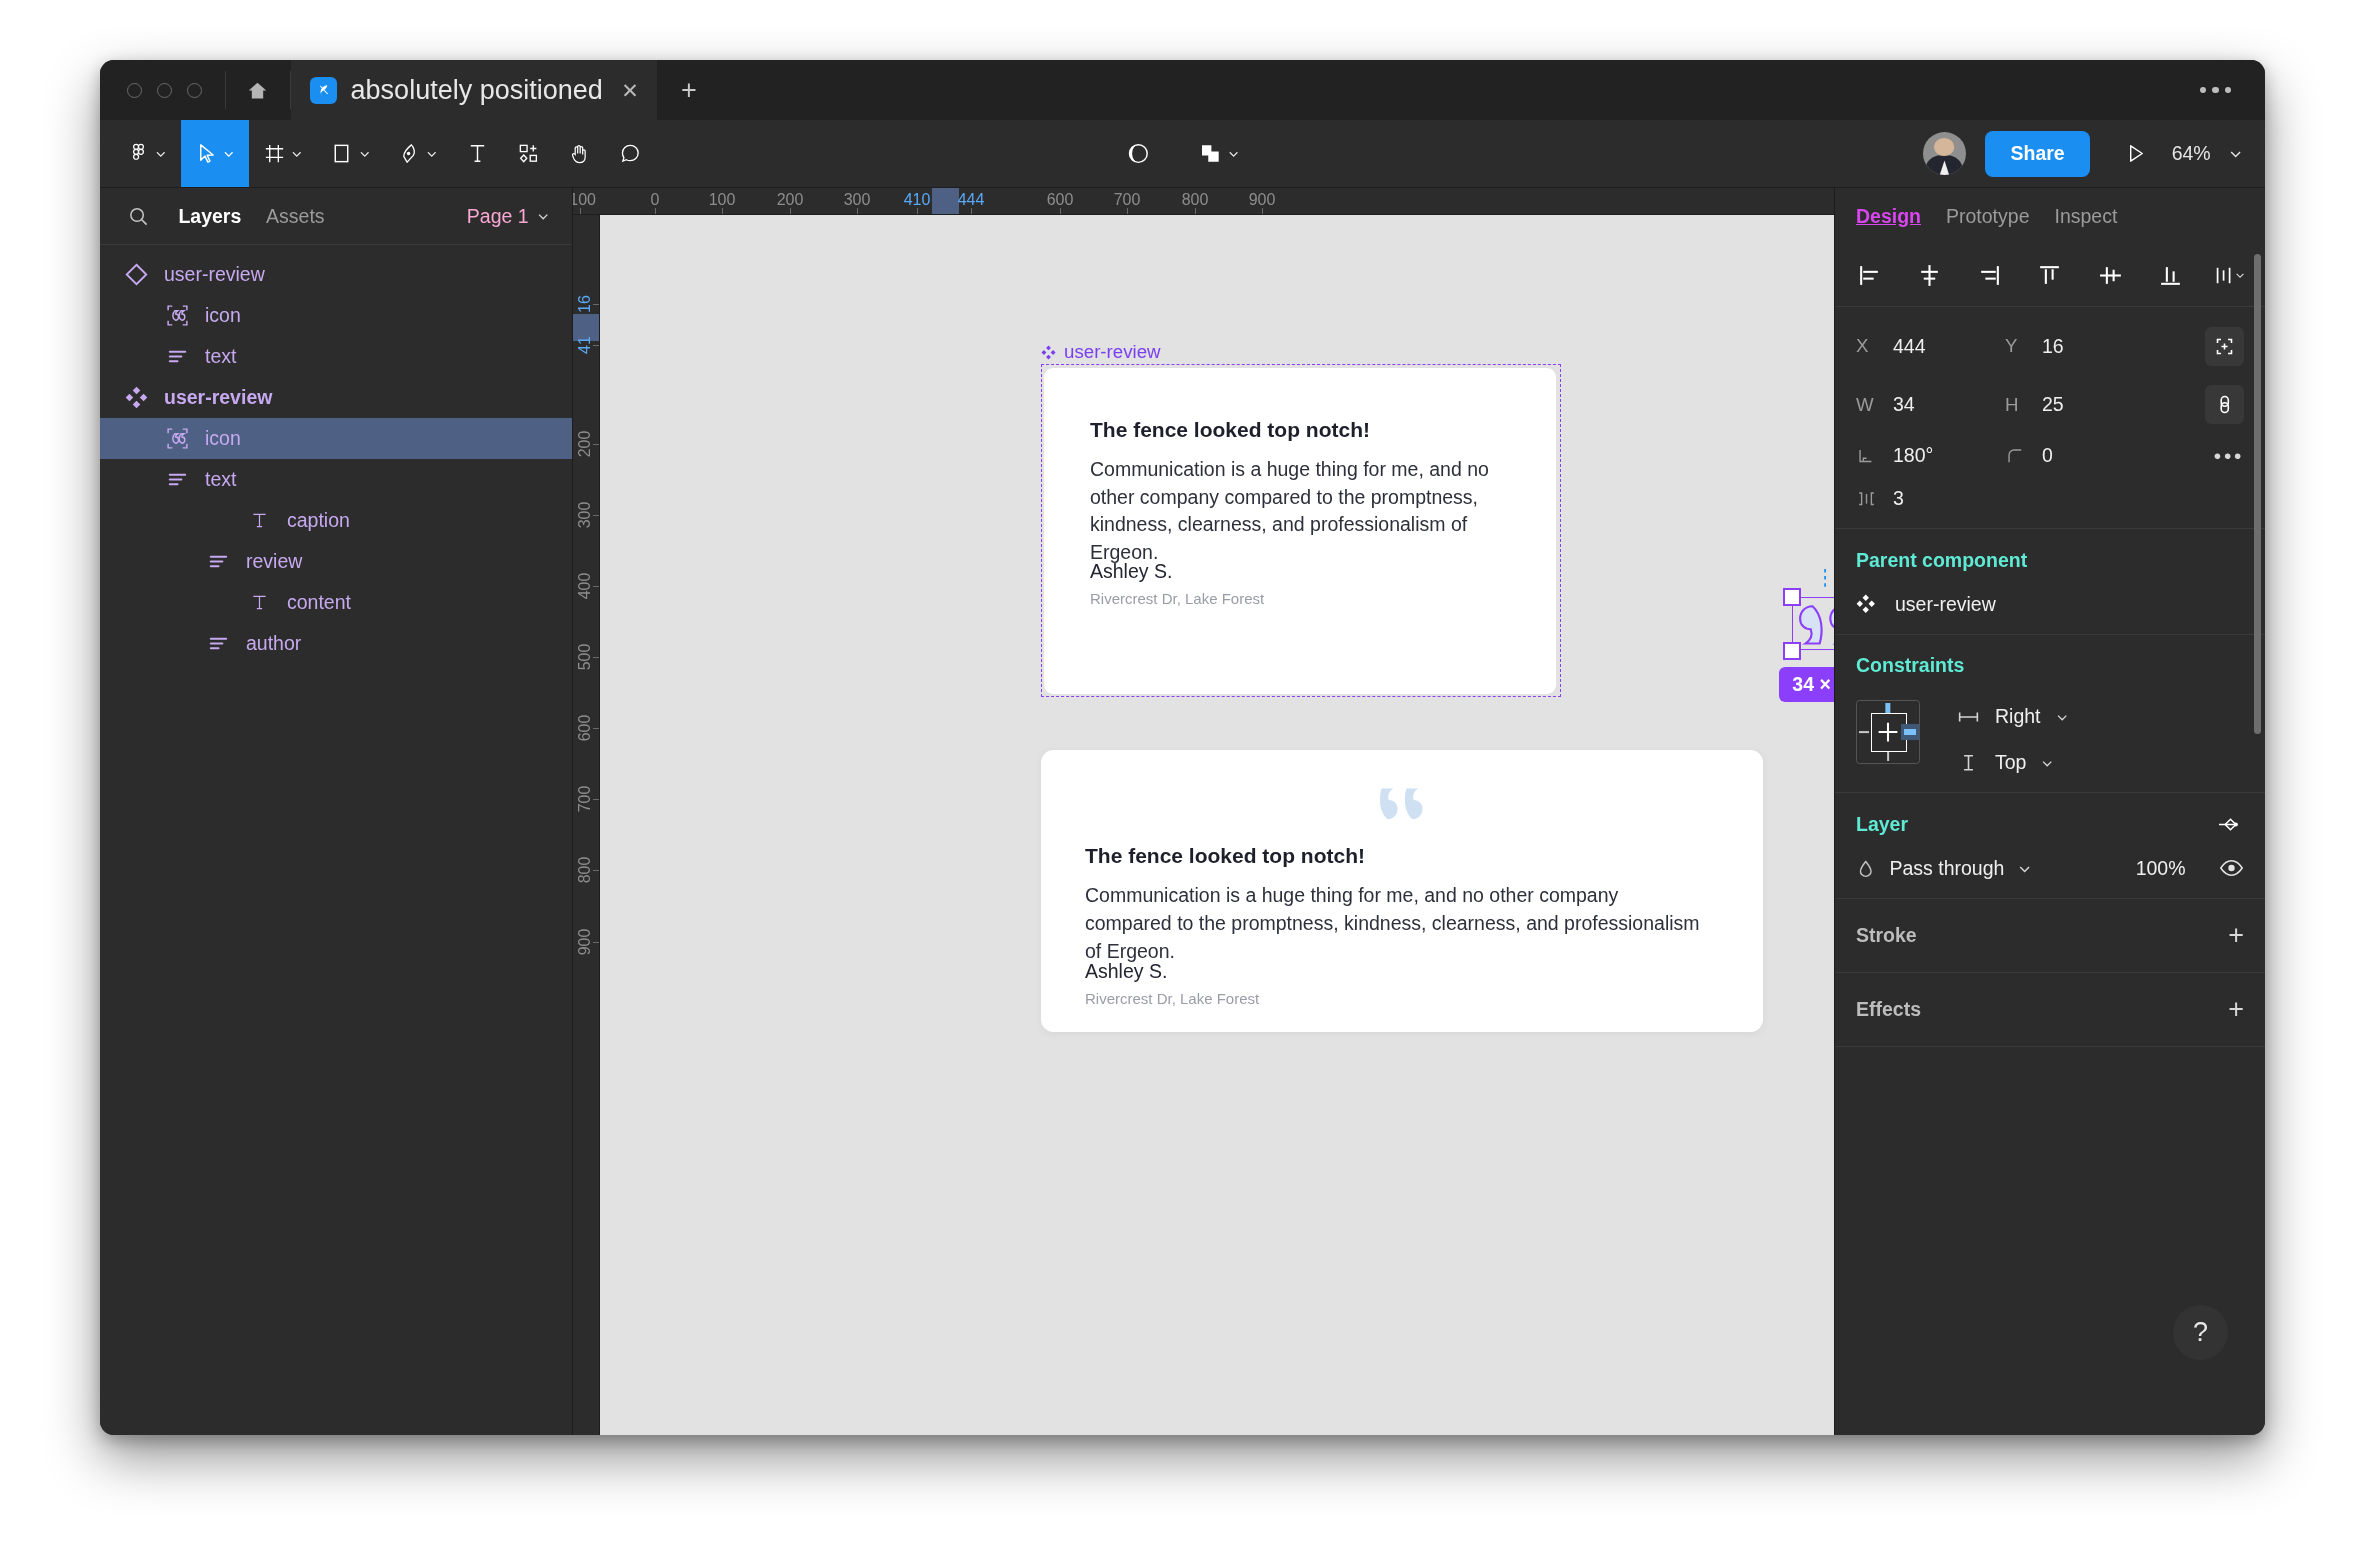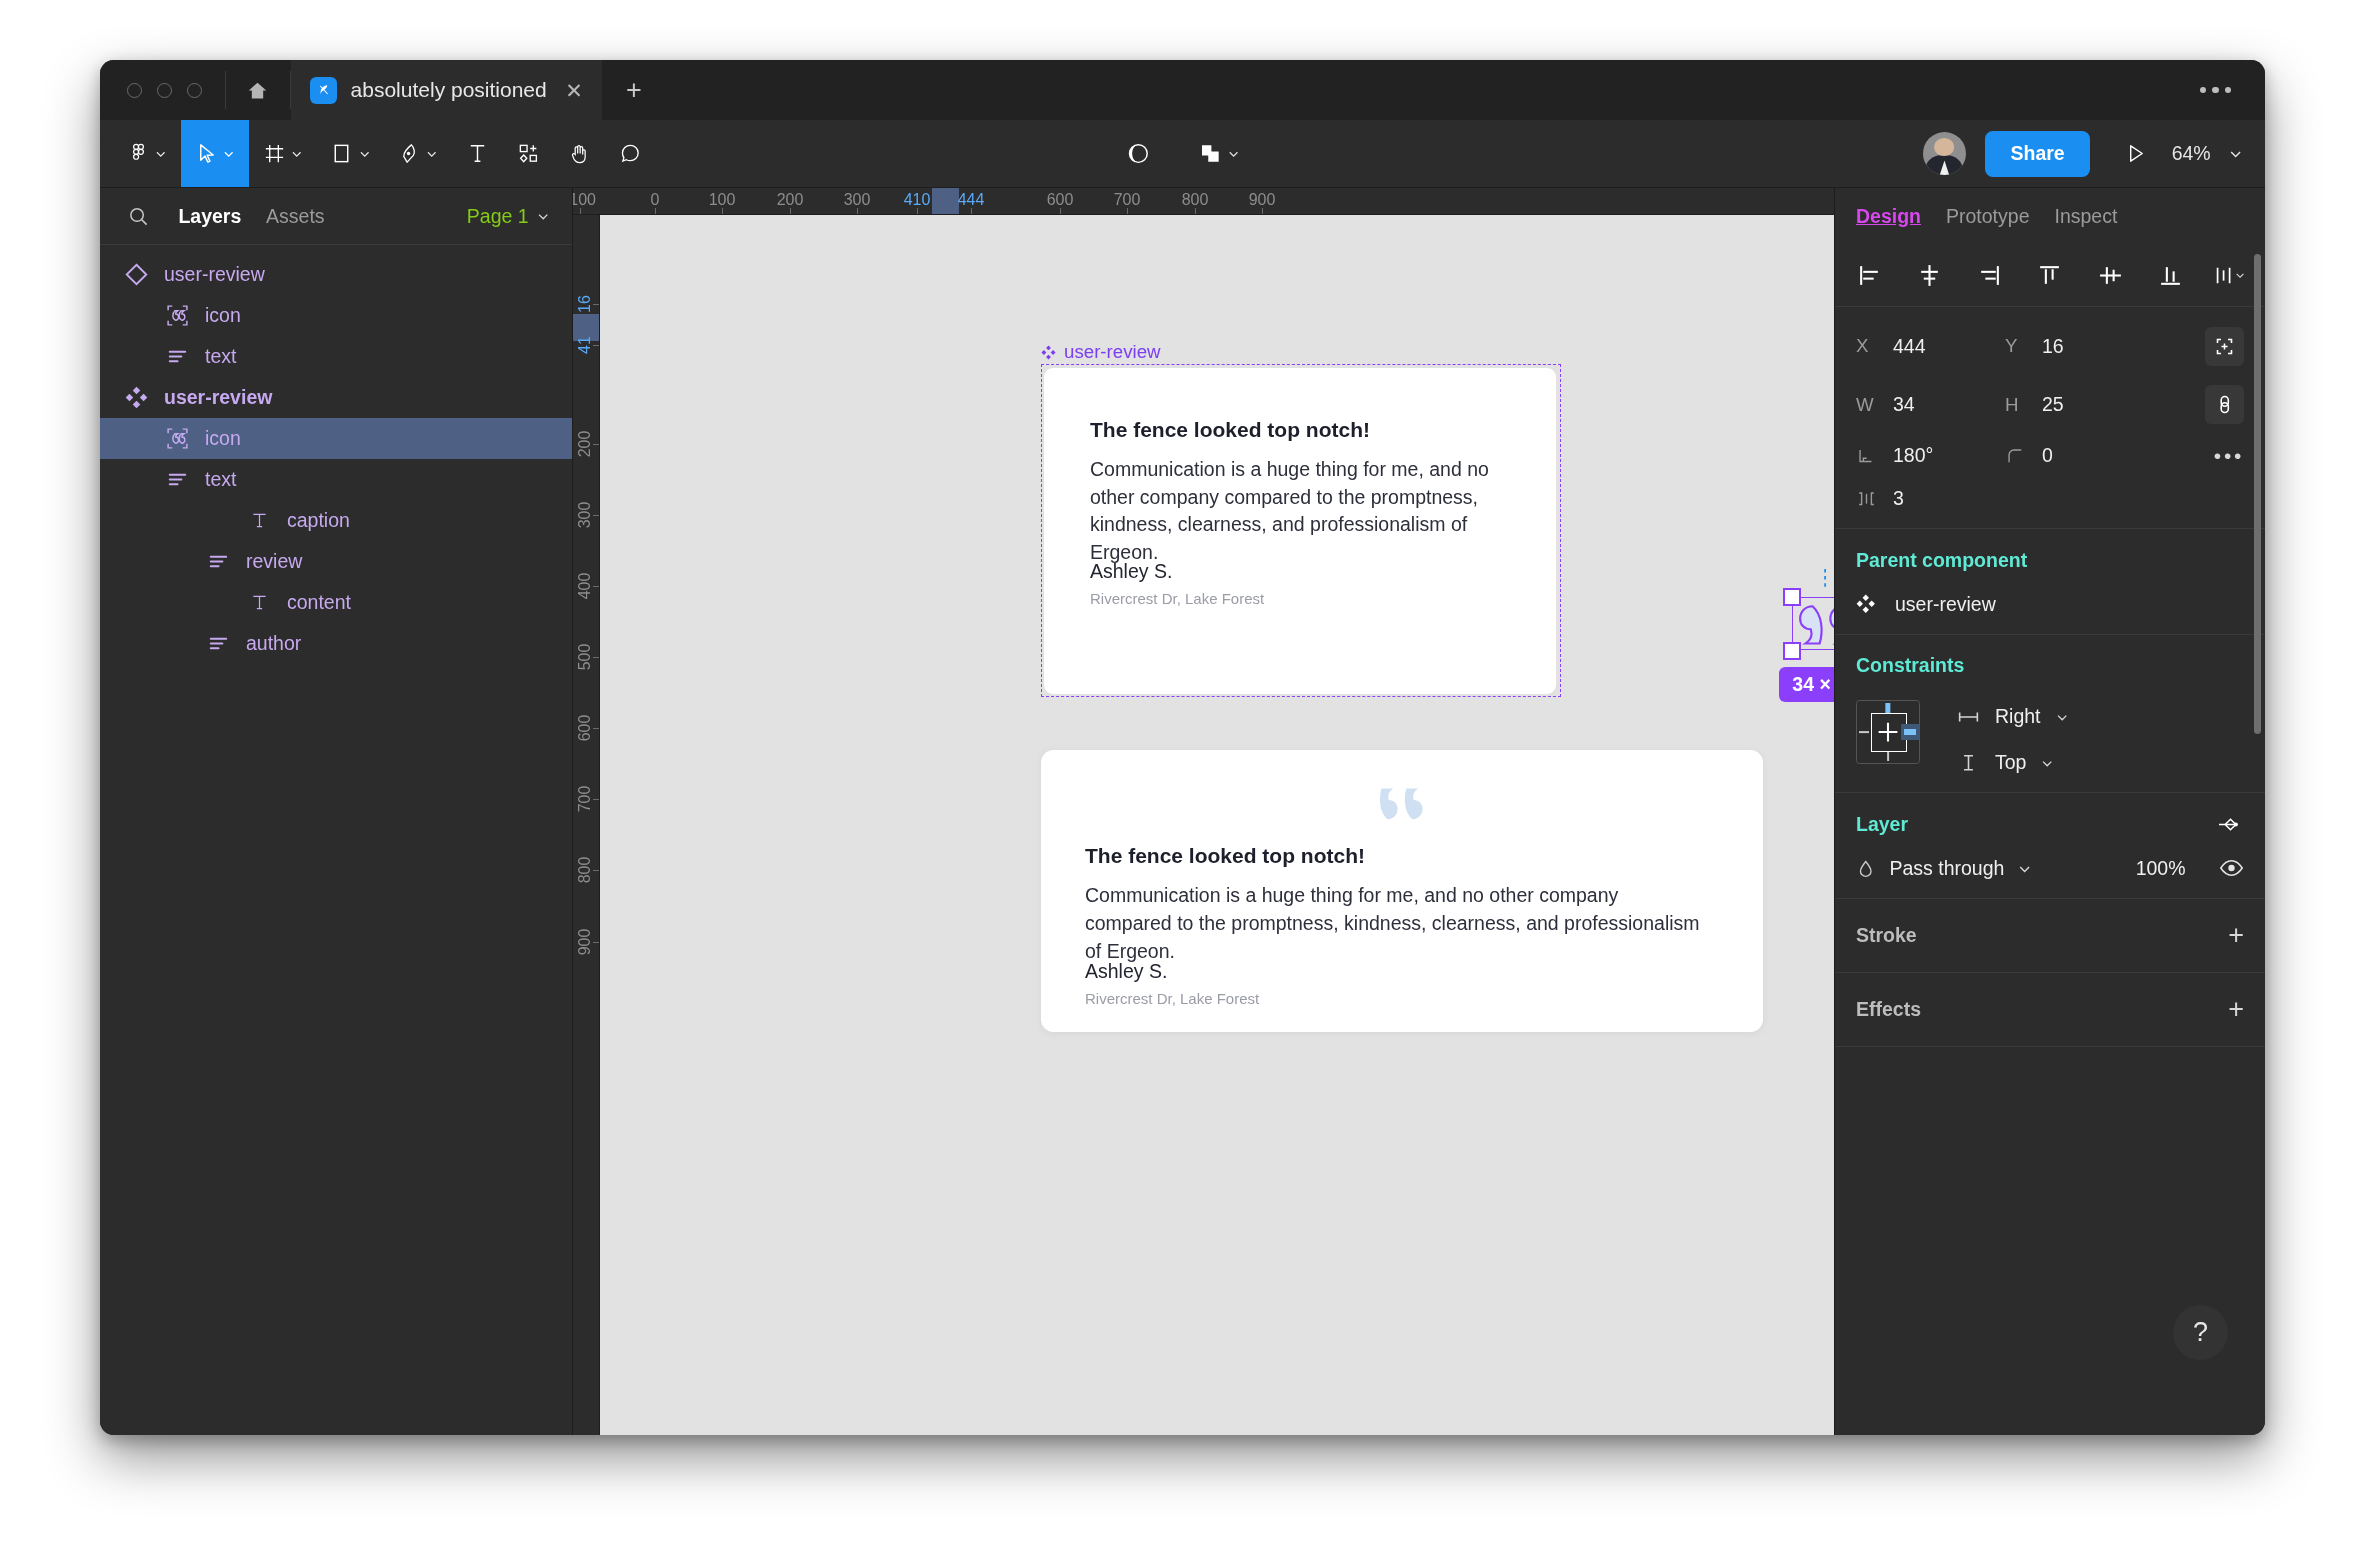--- a/index.html
+++ b/index.html
@@ -35,21 +35,21 @@
   .tb-div { width:0.9px; background:#3a3a3a; margin:10.7px 0; }
   .home-btn { width:64px; display:flex; align-items:center; justify-content:center; }
   .home-ico { width:23px; height:21px; }
   .tab {
     display:flex; align-items:center; gap:13.3px;
     padding: 0 18px 0 19.5px; background:#2c2c2c;
     min-width: 311px;
   }
   .tab-fav { width:27px; height:27px; border-radius:6.2px; background:#1b8ef2;
              display:flex;align-items:center;justify-content:center;flex:none; }
-  .tab-title { color:#e8e8e8; font-size:21px; white-space:nowrap; }
+  .tab-title { color:#e8e8e8; font-size:27px; white-space:nowrap; }
   .tab-close { color:#b8b8b8; font-size:21px; line-height:1; margin-left:5.3px; cursor:pointer; }
   .newtab { width:64px; display:flex; align-items:center; justify-content:center;
             color:#c9c9c9; font-size:27px; font-weight:300; }
   .tb-spacer { flex:1; }
   .tb-dots { display:flex; align-items:center; gap:6.2px; padding:0 34px; }
   .tb-dots i { width:6.2px;height:6.2px;border-radius:50%;background:#bdbdbd;display:block; }
 
   
   .toolbar {
     height: 68px; background:#2c2c2c; flex:none;
@@ -83,21 +83,21 @@
 
   
   .left { width:473px; background:#2c2c2c; flex:none; display:flex; flex-direction:column;
           border-right:0.9px solid #1c1c1c; }
   .left-head { height:57px; display:flex; align-items:center; gap:0; padding:0 23px 0 27px;
                border-bottom:0.9px solid #3a3a3a; }
   .srch { width:23px;height:23px; margin-right:16px; }
   .lp-tab { color:#9b9b9b; font-size:19.5px; padding:0 12.4px; cursor:pointer; }
   .lp-tab.act { color:#ffffff; font-weight:700; }
   .page-sel { margin-left:auto; display:flex; align-items:center; gap:8px;
-              color:#84cc16; font-size:19.5px; cursor:pointer; }
+              color:#f9a8d4; font-size:19.5px; cursor:pointer; }
   .layers { flex:1; padding-top:9px; overflow:hidden; }
   .lrow { height:41px; display:flex; align-items:center; gap:14px; padding-right:10.7px;
           cursor:pointer; color:#c7a9f0; font-size:19.5px; }
   .lrow.sel { background:#4e6185; }
   .lrow.bold span.lbl { font-weight:700; }
   .lico { width:27px; height:27px; flex:none; display:flex; align-items:center; justify-content:center; }
 
   
   .center { flex:1; position:relative; background:#2c2c2c; min-width:0; display:flex; flex-direction:column; }
   .ruler-h { height:27px; background:#2c2c2c; position:relative; flex:none;

